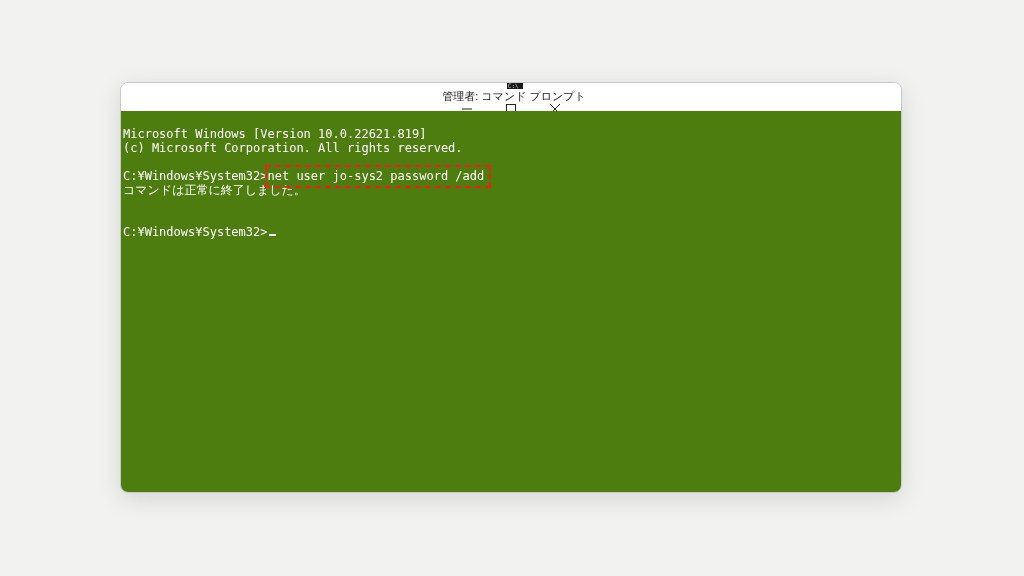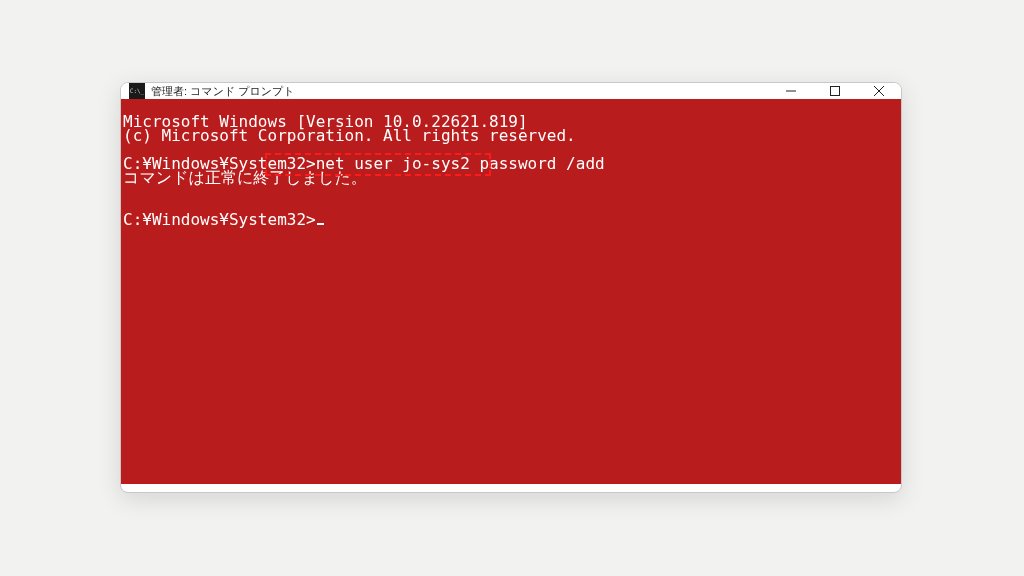--- a/index.html
+++ b/index.html
@@ -17,25 +17,26 @@
     top: 82px;
     width: 780px;
     height: 409px;
     background: #ffffff;
     border: 1px solid #c8c8c8;
     border-radius: 8px;
     box-shadow: 0 6px 24px rgba(0,0,0,0.12);
     overflow: hidden;
   }
   .titlebar {
-    height: 16px;
+    height: 28px;
     display: flex;
     align-items: center;
     background: #ffffff;
     user-select: none;
+    flex-direction: column;
   }
   .titlebar-icon {
     width: 16px;
     height: 16px;
     margin-left: 8px;
     background: #1a1a1a;
     position: relative;
     display: flex;
     align-items: center;
     justify-content: center;
@@ -60,24 +61,24 @@
   }
   .titlebar-btn {
     width: 44px;
     display: flex;
     align-items: center;
     justify-content: center;
     color: #222;
   }
   .titlebar-btn svg { width:10px; height:10px; stroke:#222; stroke-width:1; fill:none; }
   .terminal {
-    background: #b91c1c;
+    background: #4d7c0f;
     color: #ffffff;
     font-family: "MS Gothic","Consolas",monospace;
-    font-size: 16px;
+    font-size: 12px;
     line-height: 14px;
     letter-spacing: 0px;
     padding: 2px 6px 2px 2px;
     height: calc(100% - 28px);
     white-space: pre;
     position: relative;
     overflow: hidden;
   }
   .line { white-space: pre; }
   .highlight-box {

